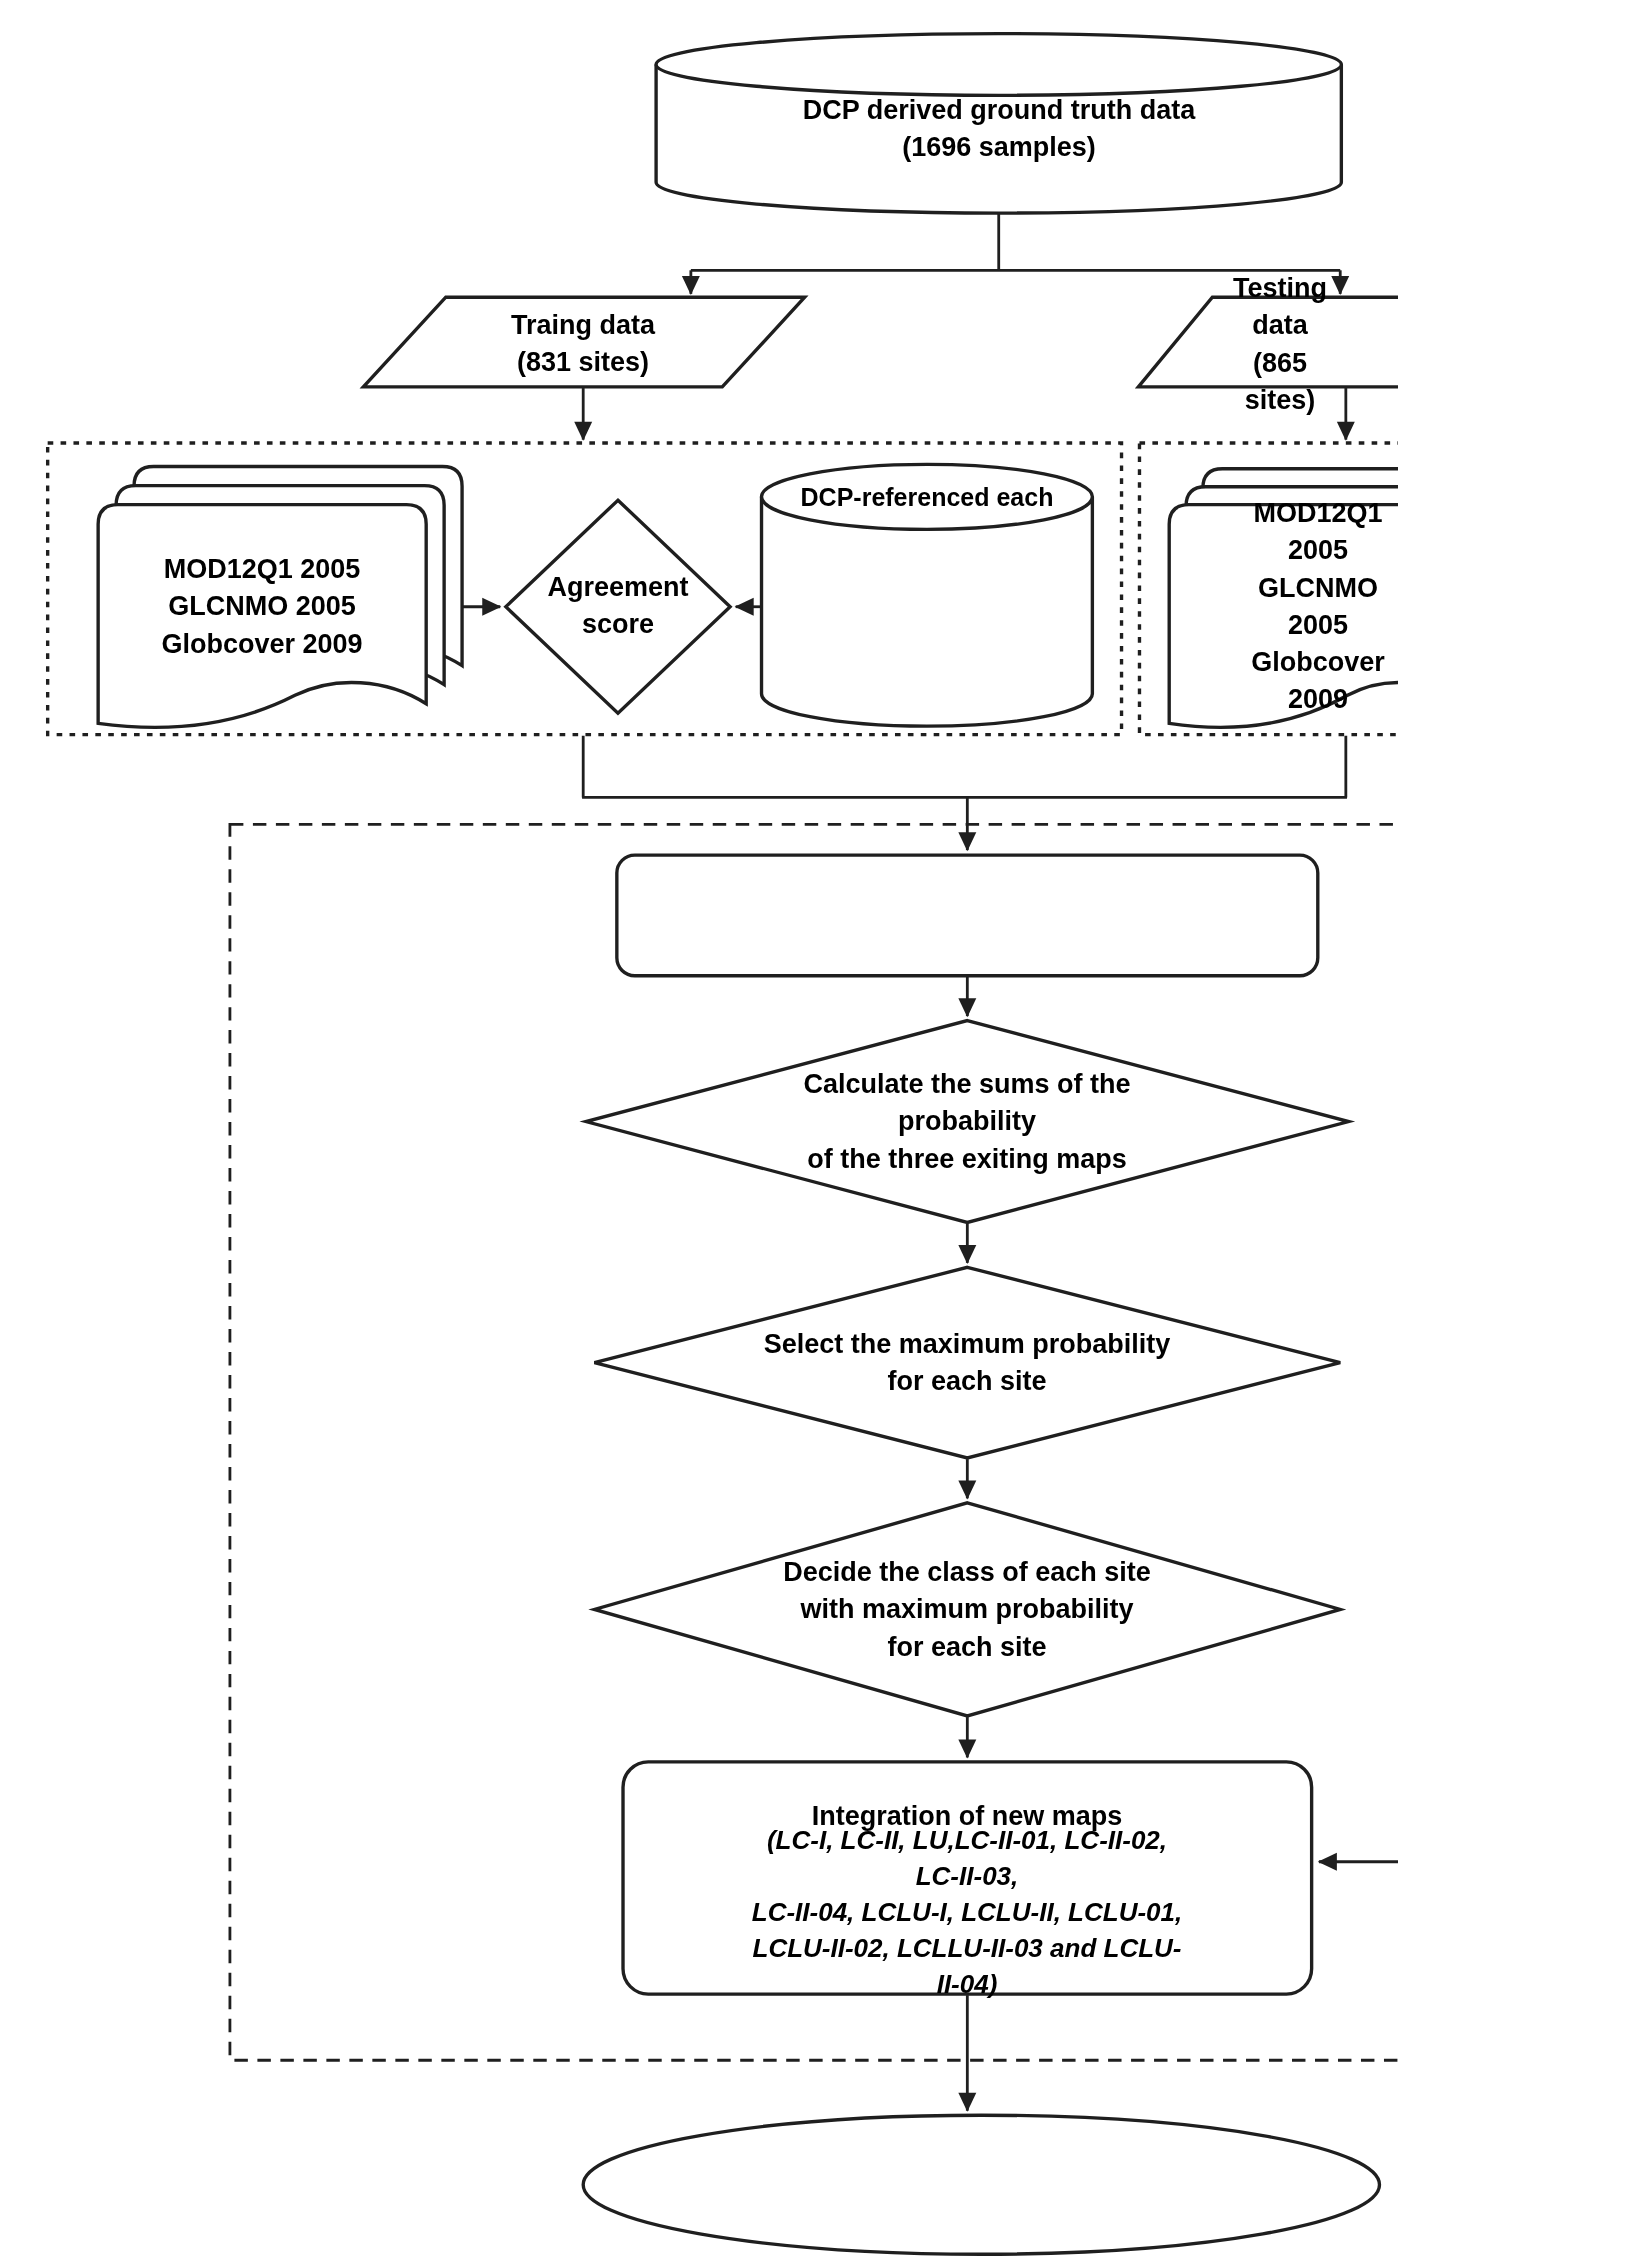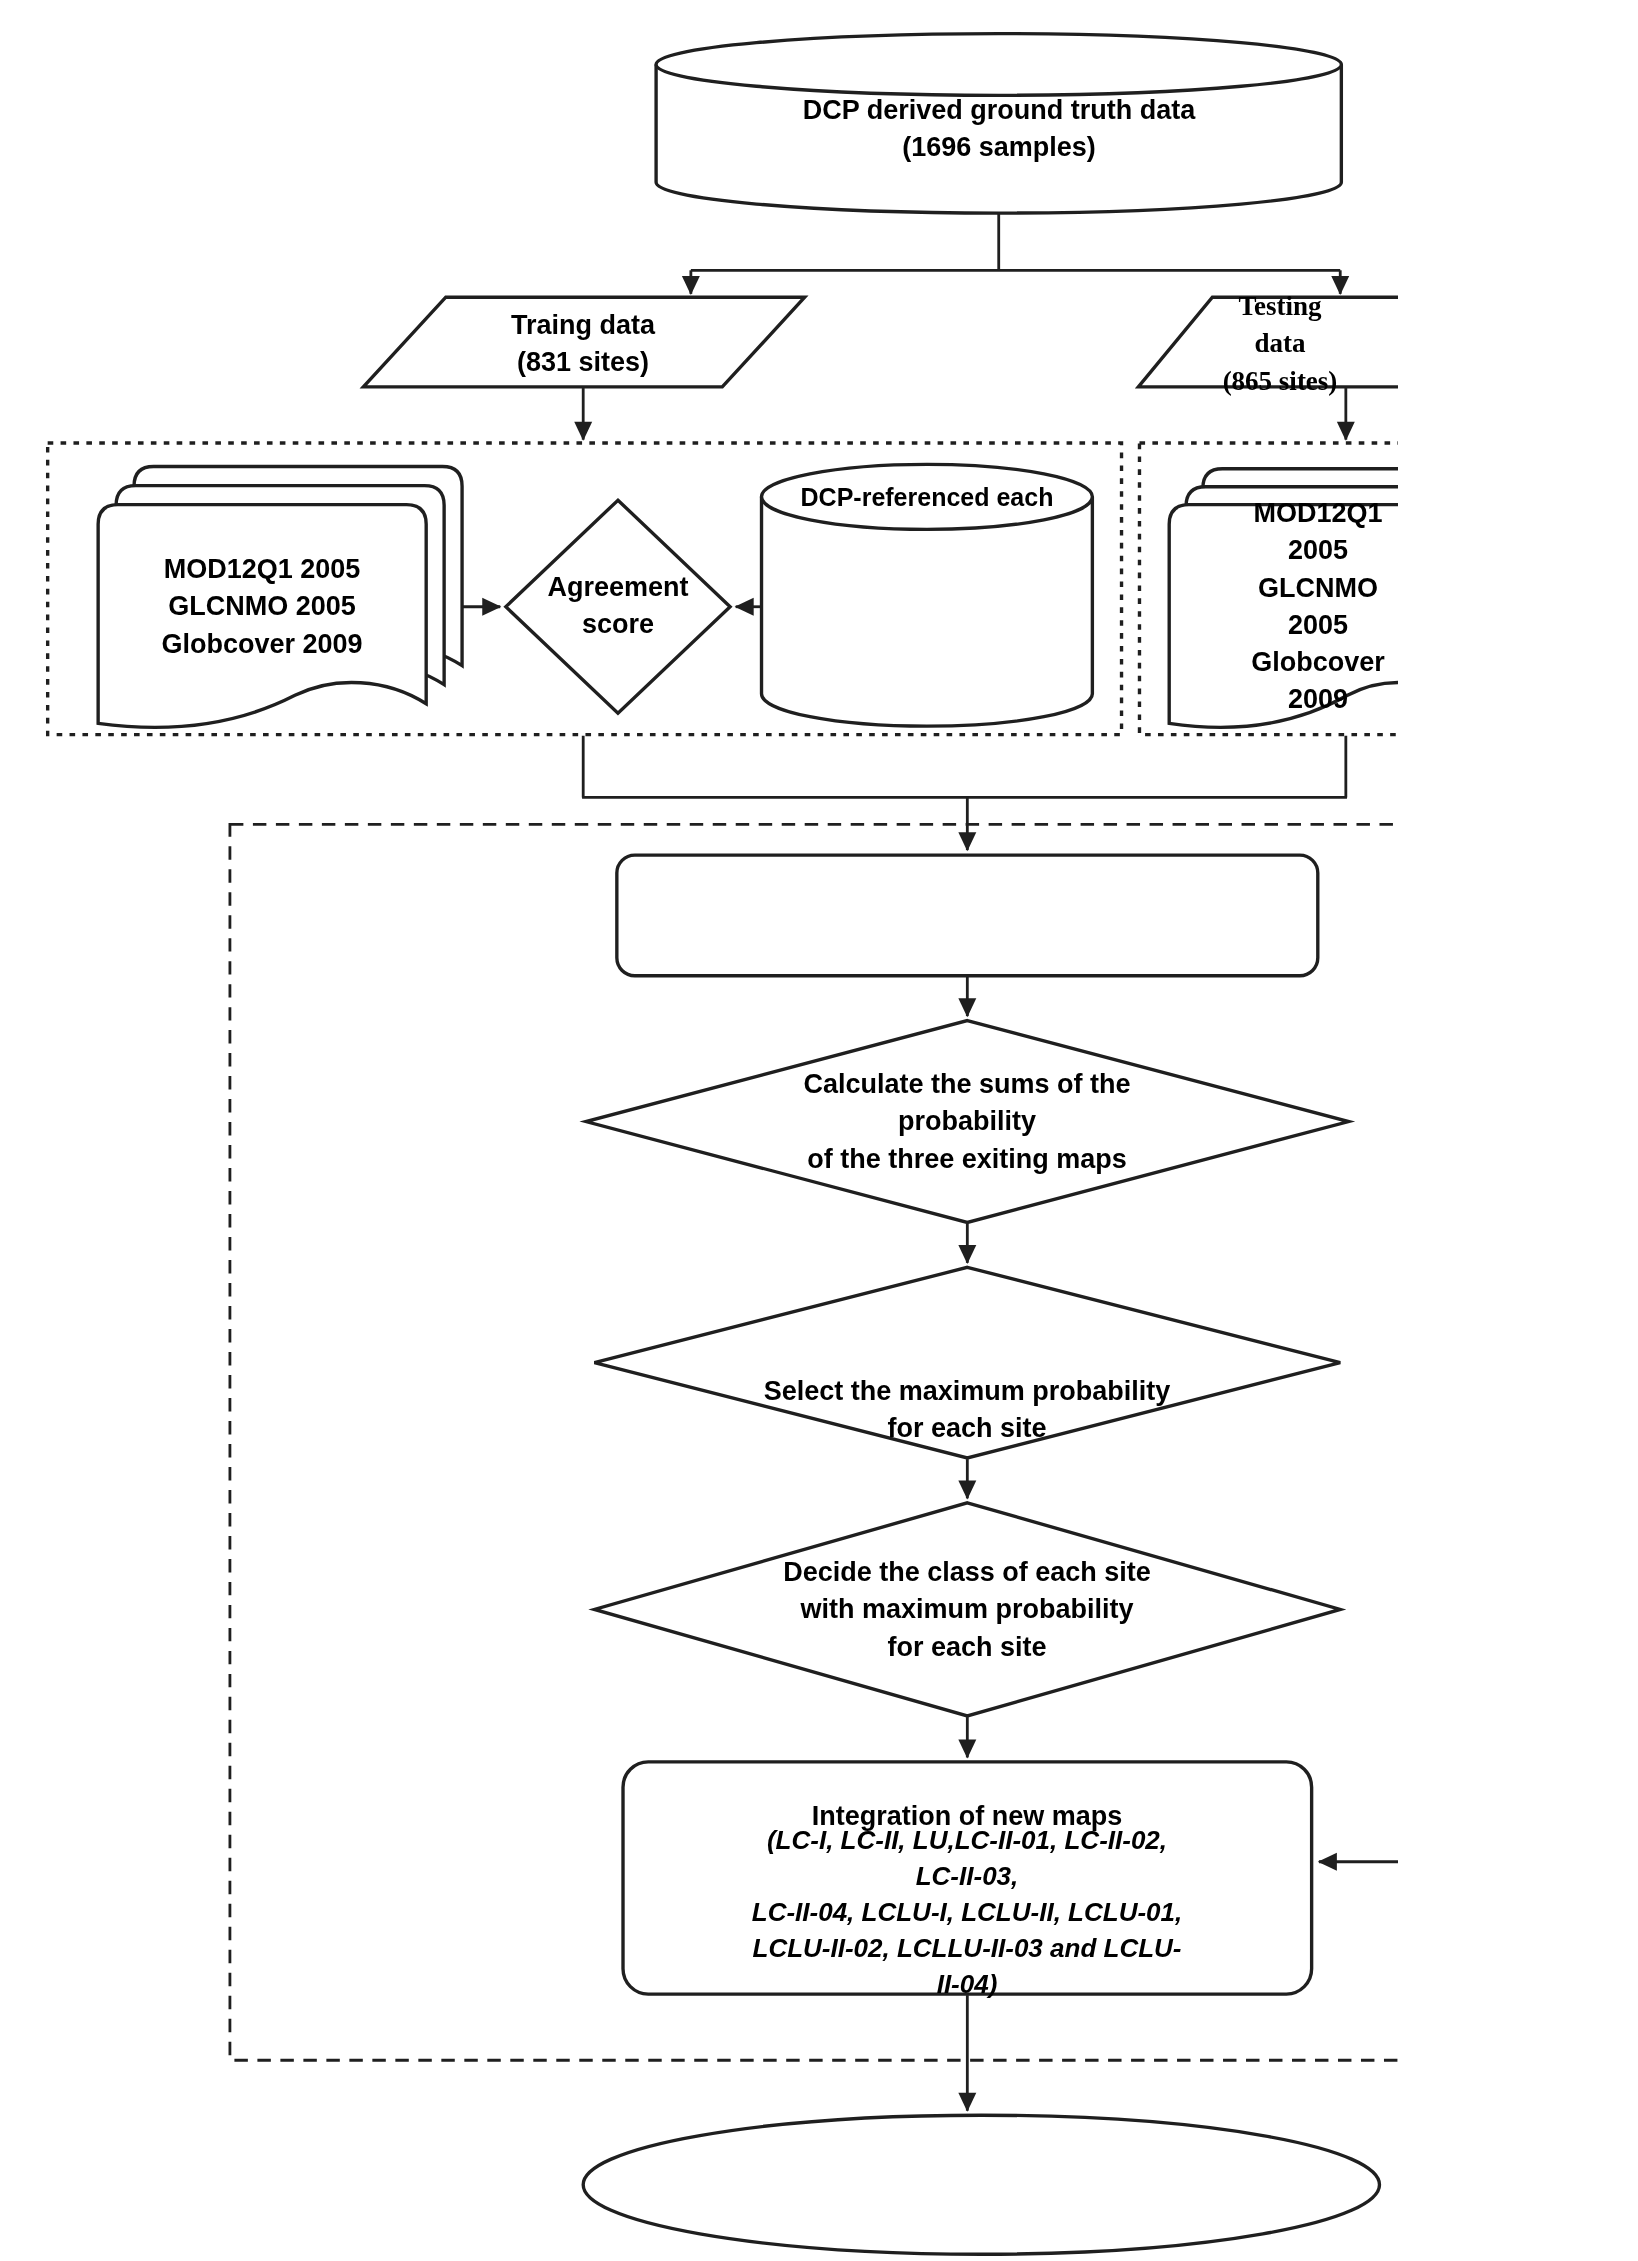--- a/index.html
+++ b/index.html
@@ -89,34 +89,34 @@
     <polygon class="shape" points="1725,2680 2390,2870 1725,3060 1060,2870"></polygon>
     <rect class="shape" x="1111" y="3142" width="1228" height="414" rx="45"></rect>
 
     <ellipse class="shape" cx="1750" cy="3896" rx="710" ry="124"></ellipse>
   </svg>
 
   <div class="lbl" style="left:999px;top:129px;">DCP derived ground truth data
 (1696 samples)</div>
   <div class="lbl" style="left:583px;top:344px;">Traing data
 (831 sites)</div>
-  <div class="lbl" style="left:1280px;top:344px;font-family:Liberation Serif, serif;">Testing data
+  <div class="lbl" style="left:1280px;top:344px;">Testing data
 (865 sites)</div>
   <div class="lbl" style="left:262px;top:607px;">MOD12Q1 2005
 GLCNMO 2005
 Globcover 2009</div>
   <div class="lbl" style="left:1318px;top:607px;">MOD12Q1 2005
 GLCNMO 2005
 Globcover 2009</div>
   <div class="lbl" style="left:618px;top:606px;">Agreement
 score</div>
   <div class="lbl f44" style="left:927px;top:497px;">DCP-referenced each</div>
   <div class="lbl" style="left:967px;top:1122px;">Calculate the sums of the probability
 of  the three exiting maps</div>
-  <div class="lbl" style="left:967px;top:1363px;margin-top:47px;">Select the maximum probability
+  <div class="lbl" style="left:967px;top:1363px;">Select the maximum probability
 for each site</div>
   <div class="lbl" style="left:967px;top:1610px;">Decide the class of each site
 with maximum probability
 for each site</div>
   <div class="lbl f52" style="left:967px;top:1817px;">Integration of  new maps</div>
   <div class="lbl f46" style="left:967px;top:1913px;font-style:italic;">(LC-I, LC-II, LU,LC-II-01, LC-II-02, LC-II-03,
 LC-II-04, LCLU-I, LCLU-II, LCLU-01,
 LCLU-II-02, LCLLU-II-03 and LCLU-II-04)</div>
   <div class="lbl rot" style="left:1575px;top:1189px;">Validation</div>
 </div>

